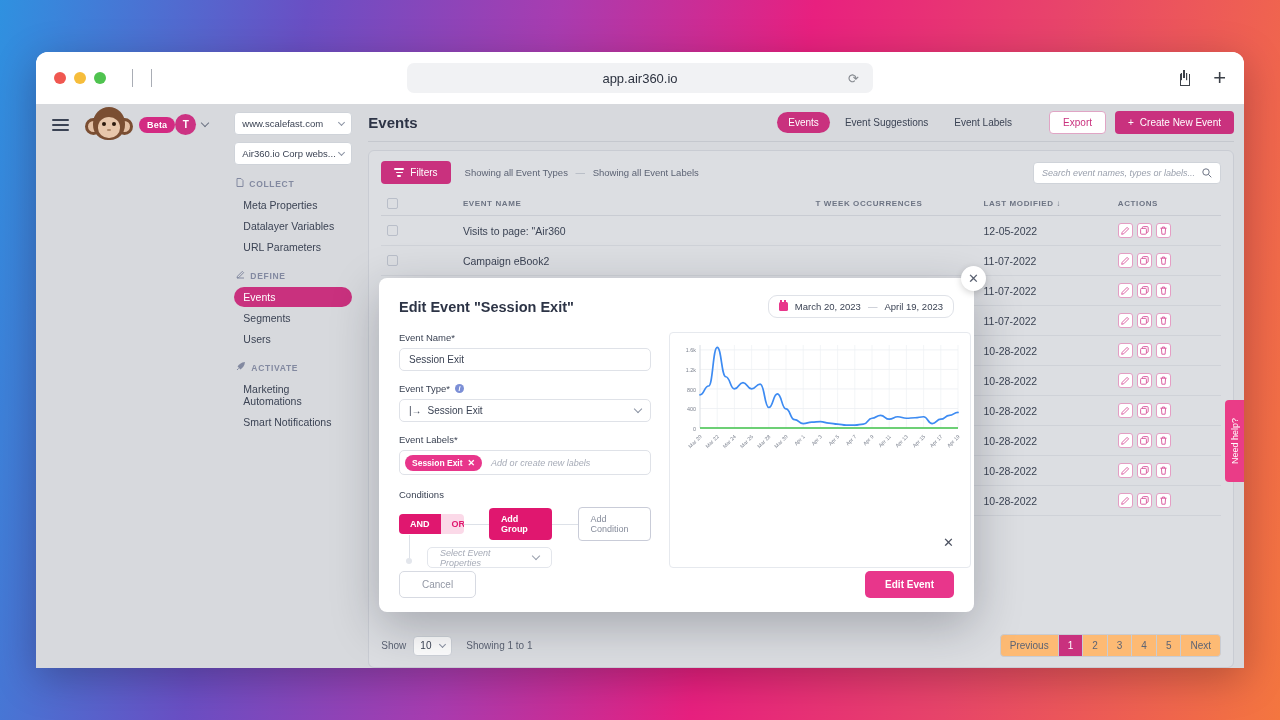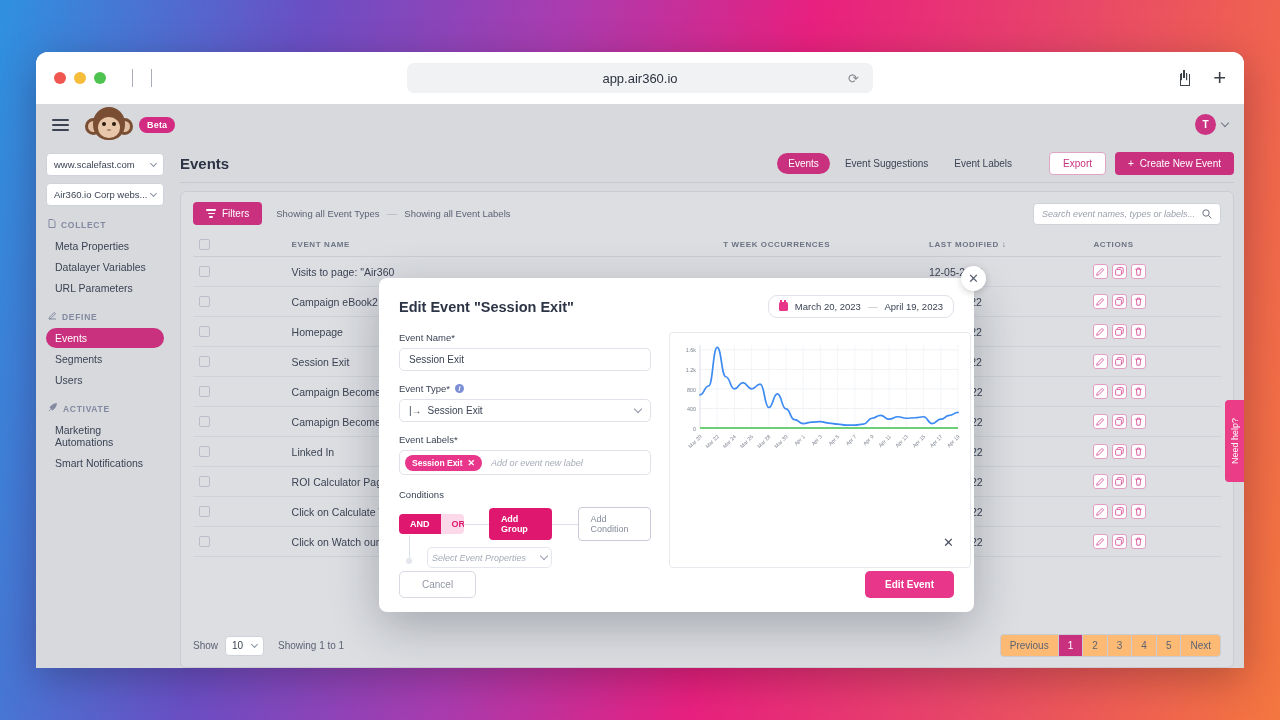--- a/index.html
+++ b/index.html
@@ -37,21 +37,21 @@
   }
   .reload { position: absolute; right: 14px; color: #85898f; font-size: 13px; }
   .chrome-right { margin-left: auto; display: flex; align-items: center; gap: 22px; color: #3c4149; }
   .share-ico { width: 14px; height: 16px; position: relative; }
   .share-ico:before { content:""; position:absolute; left:3px; top:4px; width:8px; height:11px; border:1.6px solid currentColor; border-top:none; }
   .share-ico:after { content:""; position:absolute; left:6px; top:0; width:1.6px; height:8px; background:currentColor;
     box-shadow: -2.6px 2.6px 0 -0.4px currentColor, 2.6px 2.6px 0 -0.4px currentColor; }
   .plus-ico { font-size: 22px; line-height: 1; font-weight: 300; }
 
   
-  #app { height: 564px; background: #d7d9dd; display: flex; flex-direction: column; }
+  #app { height: 564px; background: #d7d9dd; display: flex; flex-direction: row; }
   #topbar {
     height: 41px; background: #d7d9dd; display: flex; align-items: center;
     padding: 0 16px; position: relative;
   }
   .hamburger { width: 17px; display: flex; flex-direction: column; gap: 3px; }
   .hamburger i { height: 2px; background: #3b4354; border-radius: 1px; display: block; }
   .monkey { margin-left: 16px; position: relative; width: 48px; height: 40px; }
   .m-ear { position: absolute; width: 17px; height: 17px; border-radius: 50%; background: #e3c0a5; border: 3px solid #7a4e32; top: 13px; }
   .m-ear.l { left: 0; } .m-ear.r { right: 0; }
   .m-head { position: absolute; left: 8px; top: 2px; width: 32px; height: 33px; border-radius: 50% 50% 46% 46%; background: #7a4e32; }
@@ -185,21 +185,21 @@
   .or { background: #fbd9e8; color: #e0176f; font-size: 9px; font-weight: 700; padding: 5px 11px; cursor: pointer;}
   .connector { width: 30px; height: 1px; background: #dde1e8; }
   .addgroup { background: #e0176f; color: #fff; font-size: 9px; font-weight: 700; padding: 6px 12px;
     border-radius: 4px; cursor: pointer; }
   .addcond { border: 1px solid #c9ccd8; color: #868c9b; background: #fff; font-size: 9px; padding: 6px 12px;
     border-radius: 4px; cursor: pointer; }
   #cond-sub { display: flex; align-items: center; margin-top: 6px; position: relative; padding-left: 10px; }
   #cond-sub:before { content:""; position:absolute; left:10px; top:-12px; width:1px; height:26px; background:#dde1e8; }
   #cond-sub:after { content:""; position:absolute; left:7px; bottom:4px; width:6px; height:6px; border-radius:50%; background:#e3e6ec; }
   .sel-props { margin-left: 18px; border: 1px solid #e3e6ec; border-radius: 5px; height: 21px; width: 125px;
-    display: flex; align-items: center; padding: 0 4px; font-size: 9px; color: #a6abb7; font-style: italic; }
+    display: flex; align-items: center; padding: 0 12px; font-size: 9px; color: #a6abb7; font-style: italic; }
   .sel-props .cv { margin-left: auto; width: 6px; height: 6px; border-right: 1.4px solid #9aa0ad; border-bottom: 1.4px solid #9aa0ad; transform: rotate(45deg); margin-bottom: 3px; }
 
   #chart-panel { margin-left: 18px; flex: 1; border: 1px solid #e6e9ee; border-radius: 4px; background: #fff; padding: 6px 6px 4px 4px;}
   #modal-foot { position: absolute; left: 20px; right: 20px; bottom: 14px; display: flex; align-items: center; }
   .cancel-btn { border: 1px solid #d7dae2; background: #fff; color: #9297a4; font-size: 10px;
     border-radius: 5px; padding: 7px 22px; cursor: pointer; }
   .edit-btn { margin-left: auto; background: #e8368b; color: #fff; font-size: 10px; font-weight: 700;
     border: none; border-radius: 5px; padding: 8px 20px; cursor: pointer; }
   #cond-x { position: absolute; right: 20px; bottom: 62px; color: #4b5160; font-size: 13px; cursor: pointer; }
 </style>
@@ -704,21 +704,21 @@
           <span>Session Exit</span>
           <span class="cv"></span>
         </div>
 
         <div class="flabel">Event Labels*</div>
         <div id="labels-field">
           <span class="chip">
             <span>Session Exit</span>
             <span class="x">✕</span>
           </span>
-          <span class="labels-ph">Add or event new label</span>
+          <span class="labels-ph">Add or create new labels</span>
         </div>
 
         <div class="cond-title">Conditions</div>
         <div id="cond-row">
           <div class="andor">
             <span class="and">AND</span>
             <span class="or">OR</span>
           </div>
           <span class="connector"></span>
           <span class="addgroup">Add Group</span>

